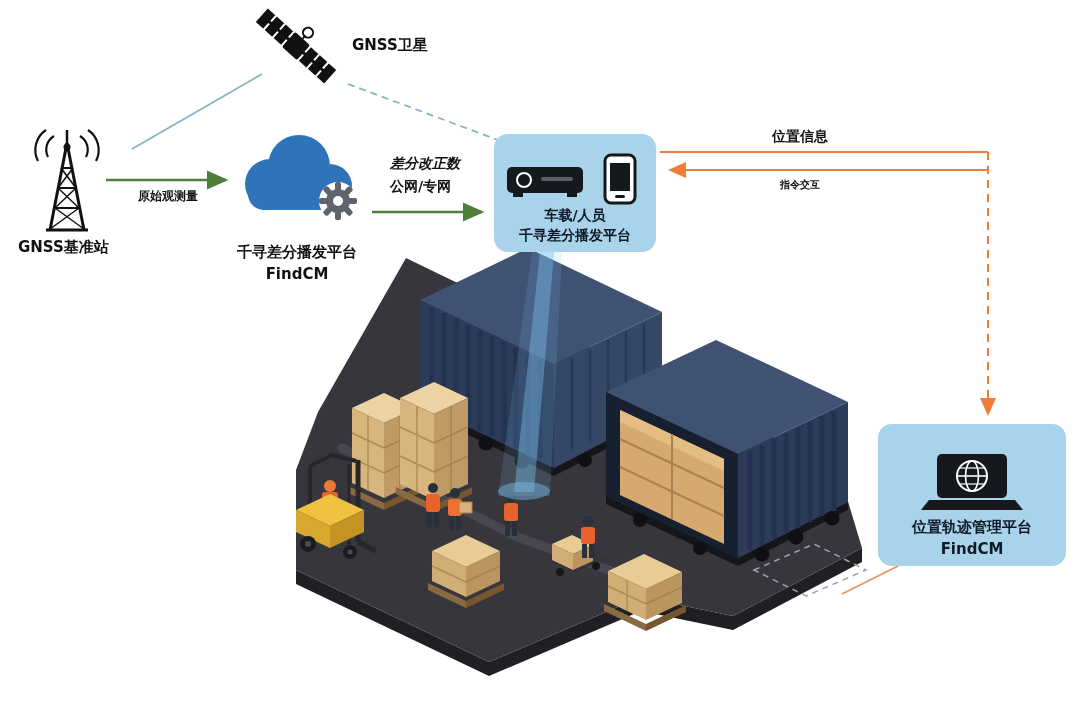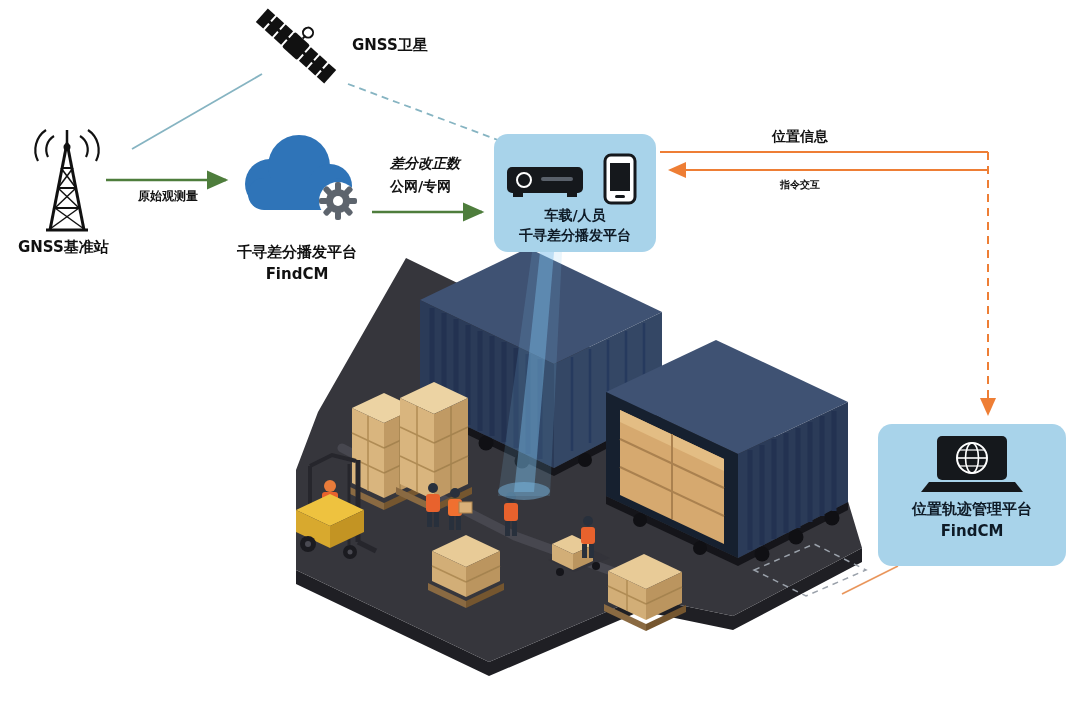--- a/index.html
+++ b/index.html
@@ -312,21 +312,21 @@
       <g>
         <rect x="100" y="2" width="30" height="48" rx="6" fill="#ffffff" stroke="#15181c" stroke-width="3"></rect>
         <rect x="105" y="10" width="20" height="28" fill="#15181c"></rect>
         <rect x="110" y="42" width="10" height="3" rx="1.5" fill="#15181c"></rect>
       </g>
     </svg>
     <div class="txt">车载/人员</div>
     <div class="txt">千寻差分播发平台</div>
   </div>
 
-  <div class="bubble" style="left:878px;top:424px;width:188px;height:142px;padding-top:10px;">
+  <div class="bubble" style="left:878px;top:424px;width:188px;height:142px;padding-top:28px;">
     <svg width="110" height="64" viewBox="0 0 110 64">
       <g>
         <rect x="20" y="2" width="70" height="44" rx="5" fill="#15181c"></rect>
         <circle cx="55" cy="24" r="15" fill="none" stroke="#ffffff" stroke-width="2"></circle>
         <ellipse cx="55" cy="24" rx="6.5" ry="15" fill="none" stroke="#ffffff" stroke-width="1.6"></ellipse>
         <line x1="40" y1="24" x2="70" y2="24" stroke="#ffffff" stroke-width="1.6"></line>
         <line x1="42" y1="16" x2="68" y2="16" stroke="#ffffff" stroke-width="1.2"></line>
         <line x1="42" y1="32" x2="68" y2="32" stroke="#ffffff" stroke-width="1.2"></line>
         <polygon points="12,48 98,48 106,58 4,58" fill="#15181c"></polygon>
       </g>

